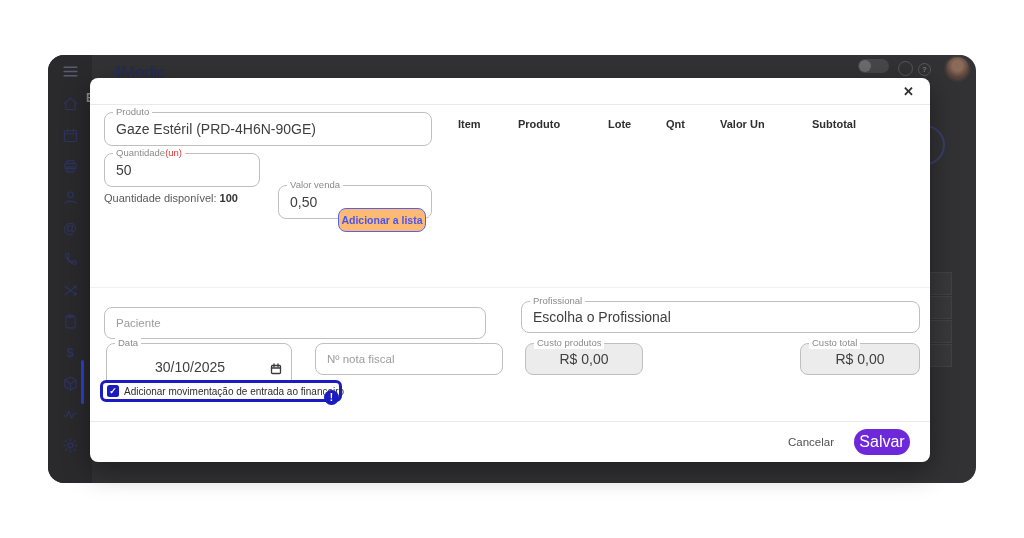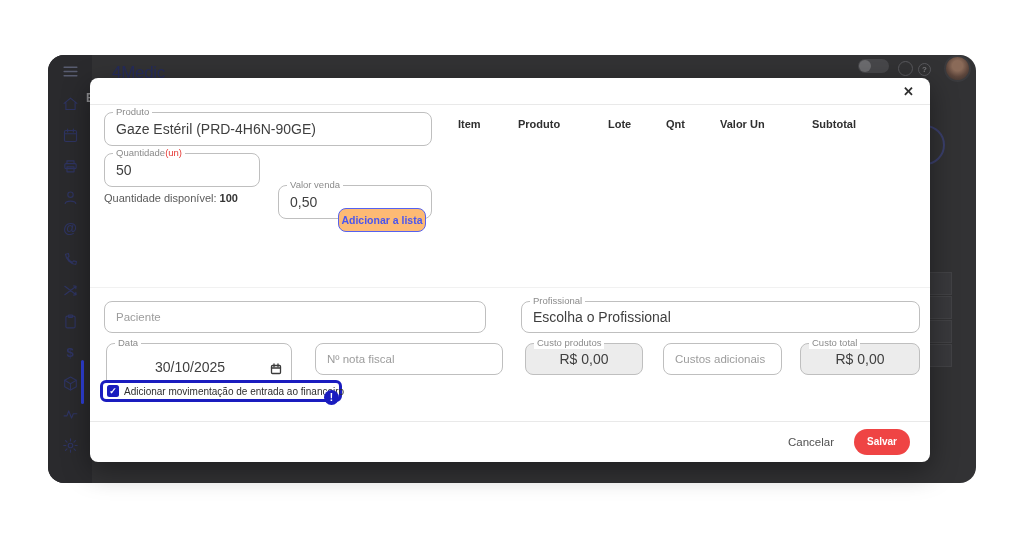--- a/index.html
+++ b/index.html
@@ -63,22 +63,22 @@
               display:flex; align-items:center; gap:5px; padding-left:4px; background:#fff; }
   .chk-box { width:12px; height:12px; border-radius:2.5px; background:#1a1cbf; color:#fff; font-size:9px; font-weight:700;
              display:flex; align-items:center; justify-content:center; flex:0 0 auto; cursor:pointer; }
   .chk-label { font-size:10px; color:#2e2e2e; white-space:nowrap; }
   .chk-badge { position:absolute; left:234px; top:312px; width:15px; height:15px; border-radius:50%; background:#1a1cbf;
                color:#fff; font-size:10px; font-weight:700; display:flex; align-items:center; justify-content:center; z-index:3; }
 
   .m-footer { position:absolute; left:0; bottom:0; width:840px; height:41px; display:flex; align-items:center;
               justify-content:flex-end; gap:20px; padding-right:20px; }
   .btn-cancel { font-size:11.5px; color:#515151; cursor:pointer; background:none; border:none; font-family:"Liberation Sans",sans-serif; }
-  .btn-save { width:56px; height:26px; border-radius:14px; background:#ef4444; color:#fff; border:none; font-size:10px;
-              font-weight:700; cursor:pointer; font-family:"Liberation Sans",sans-serif; }
+  .btn-save { width:56px; height:26px; border-radius:14px; background:#6d28d9; color:#fff; border:none; font-size:16px;
+              font-weight:400; cursor:pointer; font-family:"Liberation Sans",sans-serif; }
 </style>
 </head>
 <body>
 
 <div class="stage">
 
   <div class="frame">
 
     <div class="sidebar">
       <div class="side-item menu" style="top:5px">
@@ -195,21 +195,21 @@
 
     <span class="th" style="left:368px">Item</span>
     <span class="th" style="left:428px">Produto</span>
     <span class="th" style="left:518px">Lote</span>
     <span class="th" style="left:576px">Qnt</span>
     <span class="th" style="left:630px">Valor Un</span>
     <span class="th" style="left:722px">Subtotal</span>
 
     <div class="m-hr2"></div>
 
-    <div class="field" style="left:14px; top:223px; width:382px; height:32px;">
+    <div class="field" style="left:14px; top:229px; width:382px; height:32px;">
       <input class="bare" placeholder="Paciente" style="">
     </div>
     <div class="field" style="left:431px; top:223px; width:399px; height:32px;">
       <span class="flabel">Profissional</span>
       <span class="fvalue">Escolha o Profissional</span>
     </div>
 
     <div class="field" style="left:16px; top:265px; width:186px; height:48px;">
       <span class="flabel">Data</span>
       <span class="fvalue centered" style="padding-right:18px">30/10/2025</span>
@@ -220,23 +220,20 @@
           </svg>
       </span>
     </div>
     <div class="field" style="left:225px; top:265px; width:188px; height:32px;">
       <input class="bare" placeholder="Nº nota fiscal" style="">
     </div>
     <div class="field disabled" style="left:435px; top:265px; width:118px; height:32px;">
       <span class="flabel">Custo produtos</span>
       <span class="fvalue centered">R$ 0,00</span>
     </div>
-    <div class="field" style="left:573px; top:265px; width:119px; height:32px;">
-      <input class="bare" placeholder="Custos adicionais" style="">
-    </div>
     <div class="field disabled" style="left:710px; top:265px; width:120px; height:32px;">
       <span class="flabel">Custo total</span>
       <span class="fvalue centered">R$ 0,00</span>
     </div>
 
     <div class="chk-wrap">
       <span class="chk-box">✓</span>
       <span class="chk-label">Adicionar movimentação de entrada ao financeiro</span>
     </div>
     <div class="chk-badge">!</div>

